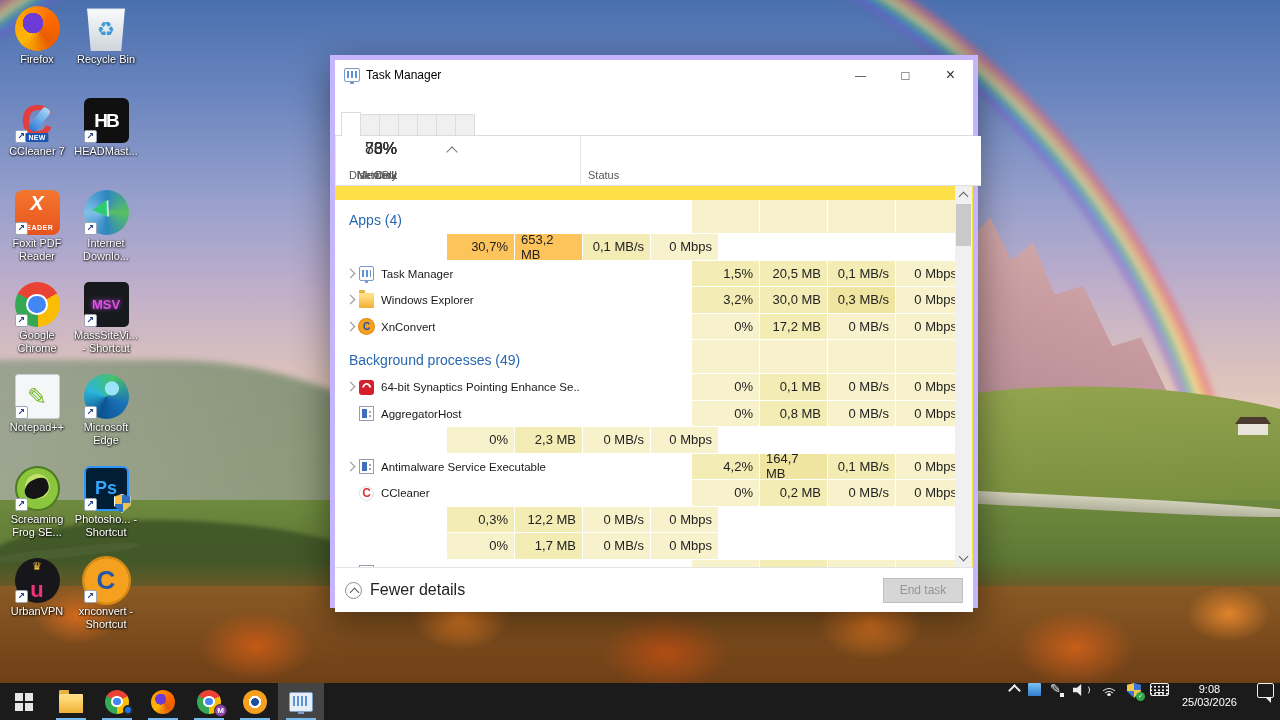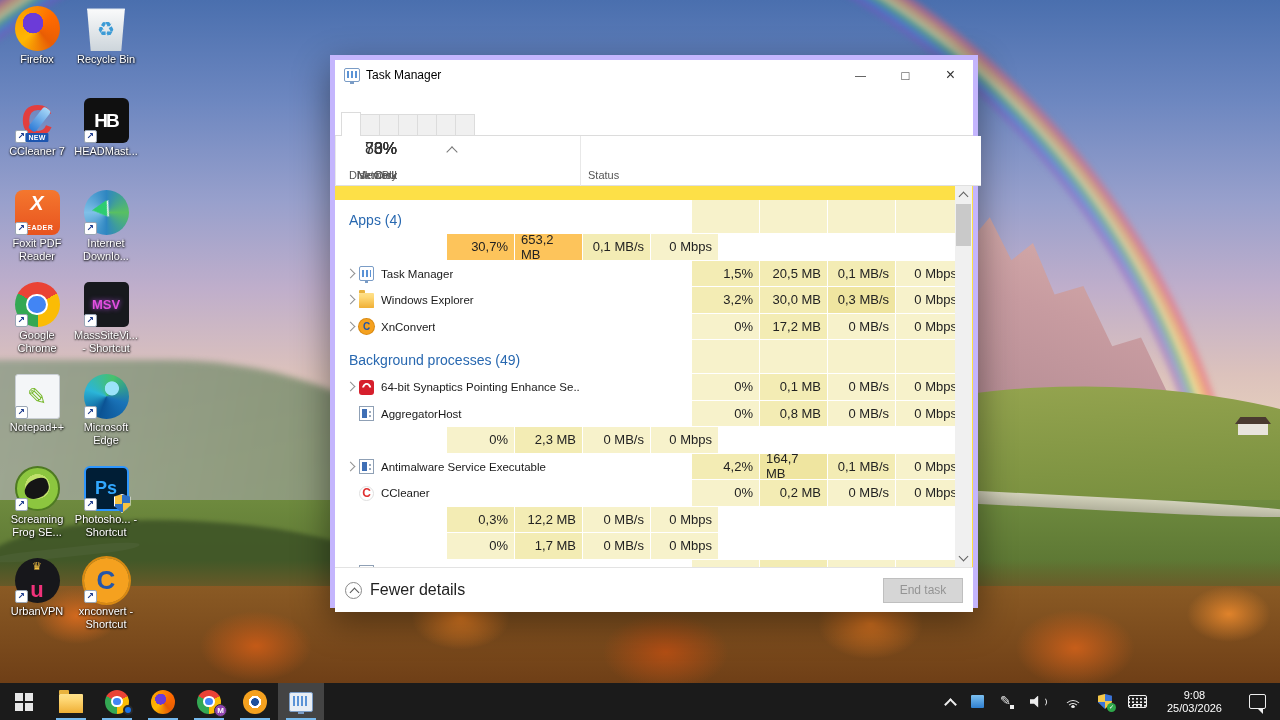--- a/index.html
+++ b/index.html
@@ -153,21 +153,21 @@
     linear-gradient(#e6e6e6,#e6e6e6) 10px 10px/8px 8px no-repeat}
   .tb-app{width:46px;position:relative;display:flex;align-items:center;justify-content:center}
   .tb-app.active{background:rgba(255,255,255,.18)}
   .tbicon{width:24px;height:24px}
   .tb-app .i-explorer{width:24px;height:19px;margin-top:3px}
   .tb-app .i-taskmgr{width:24px;height:20px;background:#e8eef5}
   .runline{position:absolute;left:8px;bottom:0;width:30px;height:2.5px;background:#76b9ed}
   .tb-dot{position:absolute;right:7px;bottom:5px;width:10px;height:10px;border-radius:50%;background:#1a73e8;border:2px solid #2a2a2a}
   .tb-badge{position:absolute;right:5px;bottom:3px;width:13px;height:13px;border-radius:50%;background:#8e44ad;color:#fff;font-size:8px;font-weight:bold;display:flex;align-items:center;justify-content:center;border:1px solid #2a2a2a}
   .i-xnview{border-radius:50%;background:radial-gradient(circle,#1d4f9c 0 22%,#fff 23% 36%,#f5a11f 37% 100%)}
-  .tray{margin-left:auto;display:flex;align-items:center;gap:16px;padding-right:14px}
+  .tray{margin-left:auto;display:flex;align-items:flex-start;gap:9px;padding-right:6px}
   .trayic{position:relative;display:flex;align-items:center;justify-content:center}
   .chevup{width:9px;height:9px;position:relative}
   .chevup::after{content:"";position:absolute;left:0;top:3px;width:7px;height:7px;border-top:2px solid #eee;border-right:2px solid #eee;transform:rotate(-45deg)}
   .appwin{width:13px;height:13px;background:linear-gradient(#7cc0f0,#2f7fd0);border-radius:1px}
   .pen{width:14px;height:14px;position:relative}
   .pen::before{content:"✎";position:absolute;left:0;top:-2px;color:#eee;font-size:13px}
   .pen::after{content:"";position:absolute;right:0;bottom:0;width:4px;height:4px;background:#eee}
   .vol{width:18px;height:14px;position:relative}
   .vbody{position:absolute;left:0;top:1px;width:11px;height:12px;background:#eee;clip-path:polygon(0 32%,38% 32%,75% 0,75% 100%,38% 68%,0 68%)}
   .vwave{position:absolute;left:7px;top:2px;width:10px;height:10px;border:1.6px solid rgba(0,0,0,0);border-right-color:#eee;border-radius:50%}

